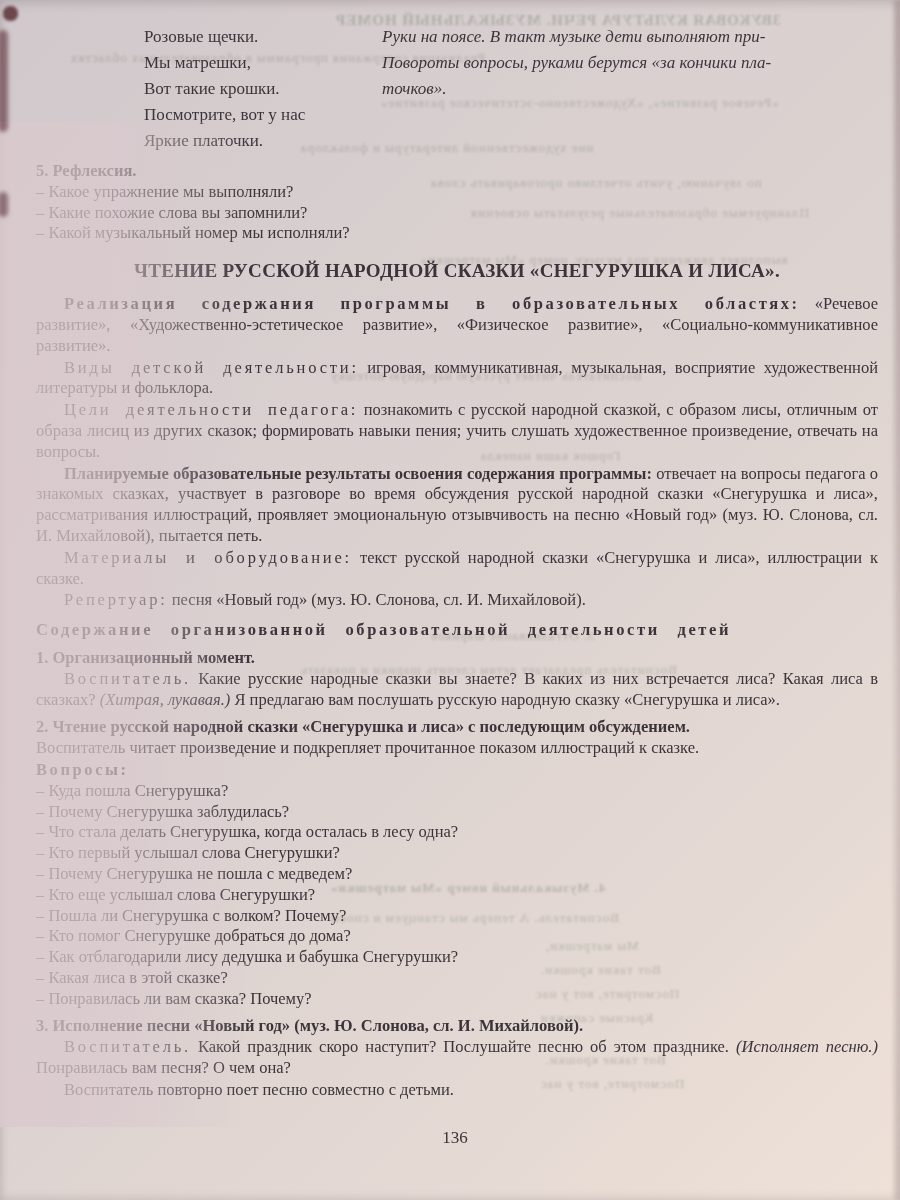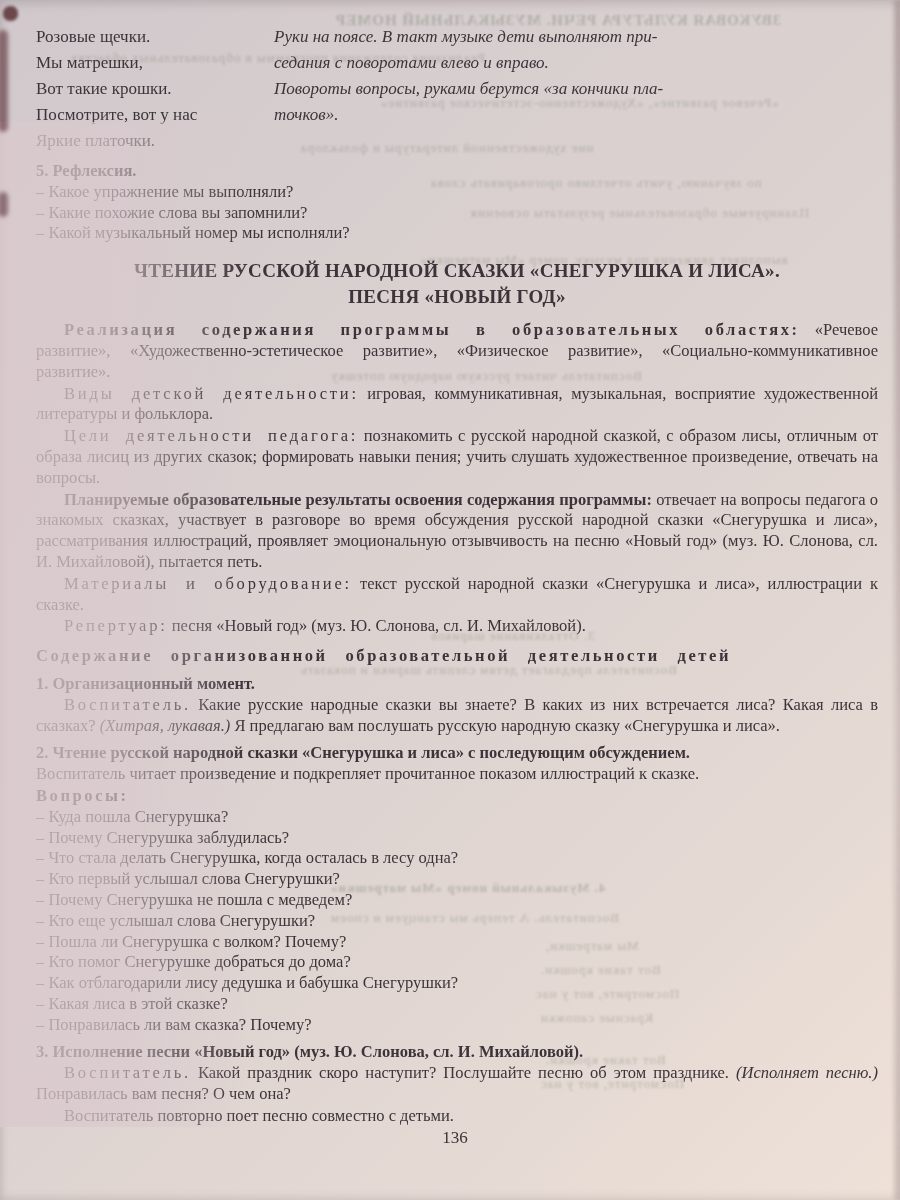--- a/index.html
+++ b/index.html
@@ -22,21 +22,21 @@
     pointer-events:none;}
   .smudge{position:absolute;z-index:6;pointer-events:none;}
   .smudge-a{left:3px;top:6px;width:15px;height:15px;background:#53272c;border-radius:45%;filter:blur(1.5px);opacity:.8;}
   .smudge-b{left:-2px;top:30px;width:10px;height:102px;background:#5c3038;border-radius:5px;filter:blur(2px);opacity:.6;}
   .smudge-c{left:-2px;top:192px;width:10px;height:25px;background:#4f2a30;border-radius:5px;filter:blur(2px);opacity:.55;}
   .edge-right{position:absolute;right:-2px;top:0;width:8px;height:100%;z-index:6;
     background:linear-gradient(180deg,rgba(120,95,95,.30),rgba(120,95,95,.06) 60%,rgba(120,95,95,.18));
     filter:blur(2px);pointer-events:none;}
 
   
-  .poem{display:flex;line-height:26px;font-size:17px;margin-bottom:4px;justify-content:center;}
+  .poem{display:flex;margin-left:108px;line-height:26px;font-size:17px;margin-bottom:4px;justify-content:center;}
   .poem-left{width:238px;flex:0 0 auto;}
   .poem-right{flex:1 1 auto;font-style:italic;}
 
   
   .blocks{font-size:16.5px;line-height:20.8px;}
   .heading{font-weight:bold;margin-top:7px;}
   .dash-line{}
   .title{text-align:center;font-weight:bold;font-size:19px;line-height:26px;margin:14px 0 10px 0;letter-spacing:.3px;}
   .para{text-align:justify;margin:0;}
   .para.ind{text-indent:28px;}
@@ -78,33 +78,31 @@
     <div class="poem">
       <div class="poem-left">
           <div>Розовые щечки.</div>
           <div>Мы матрешки,</div>
           <div>Вот такие крошки.</div>
           <div>Посмотрите, вот у нас</div>
           <div>Яркие платочки.</div>
         </div>
       <div class="poem-right">
           <div>Руки на поясе. В такт музыке дети выполняют при-</div>
-          <div>седания с поворотами влево и вправо.</div>
           <div>Повороты вопросы, руками берутся «за кончики пла-</div>
           <div>точков».</div>
         </div>
     </div>
     <div class="blocks">
         <div class="heading">5. Рефлексия.</div>
         <div class="dash-line">– Какое упражнение мы выполняли?</div>
         <div class="dash-line">– Какие похожие слова вы запомнили?</div>
         <div class="dash-line">– Какой музыкальный номер мы исполняли?</div>
         <div class="title">
           <div>ЧТЕНИЕ РУССКОЙ НАРОДНОЙ СКАЗКИ «СНЕГУРУШКА И ЛИСА».</div>
-          <div>ПЕСНЯ «НОВЫЙ ГОД»</div>
         </div>
         <p class="para ind"><span class="seg-sb">Реализация содержания программы в образовательных областях:</span><span class="seg-n"> «Речевое развитие», «Художественно-эстетическое развитие», «Физическое развитие», «Социально-коммуникативное развитие».</span></p>
         <p class="para ind"><span class="seg-sp">Виды детской деятельности:</span><span class="seg-n"> игровая, коммуникативная, музыкальная, восприятие художественной литературы и фольклора.</span></p>
         <p class="para ind"><span class="seg-sp">Цели деятельности педагога:</span><span class="seg-n"> познакомить с русской народной сказкой, с образом лисы, отличным от образа лисиц из других сказок; формировать навыки пения; учить слушать художественное произведение, отвечать на вопросы.</span></p>
         <p class="para ind"><span class="seg-b">Планируемые образовательные результаты освоения содержания программы:</span><span class="seg-n"> отвечает на вопросы педагога о знакомых сказках, участвует в разговоре во время обсуждения русской народной сказки «Снегурушка и лиса», рассматривания иллюстраций, проявляет эмоциональную отзывчивость на песню «Новый год» (муз. Ю. Слонова, сл. И. Михайловой), пытается петь.</span></p>
         <p class="para ind"><span class="seg-sp">Материалы и оборудование:</span><span class="seg-n"> текст русской народной сказки «Снегурушка и лиса», иллюстрации к сказке.</span></p>
         <p class="para ind"><span class="seg-sp">Репертуар:</span><span class="seg-n"> песня «Новый год» (муз. Ю. Слонова, сл. И. Михайловой).</span></p>
         <div class="spaced-heading">Содержание организованной образовательной деятельности детей</div>
         <div class="heading">1. Организационный момент.</div>
         <p class="para ind"><span class="seg-sp">Воспитатель.</span><span class="seg-n"> Какие русские народные сказки вы знаете? В каких из них встречается лиса? Какая лиса в сказках? </span><span class="seg-i">(Хитрая, лукавая.)</span><span class="seg-n"> Я предлагаю вам послушать русскую народную сказку «Снегурушка и лиса».</span></p>

